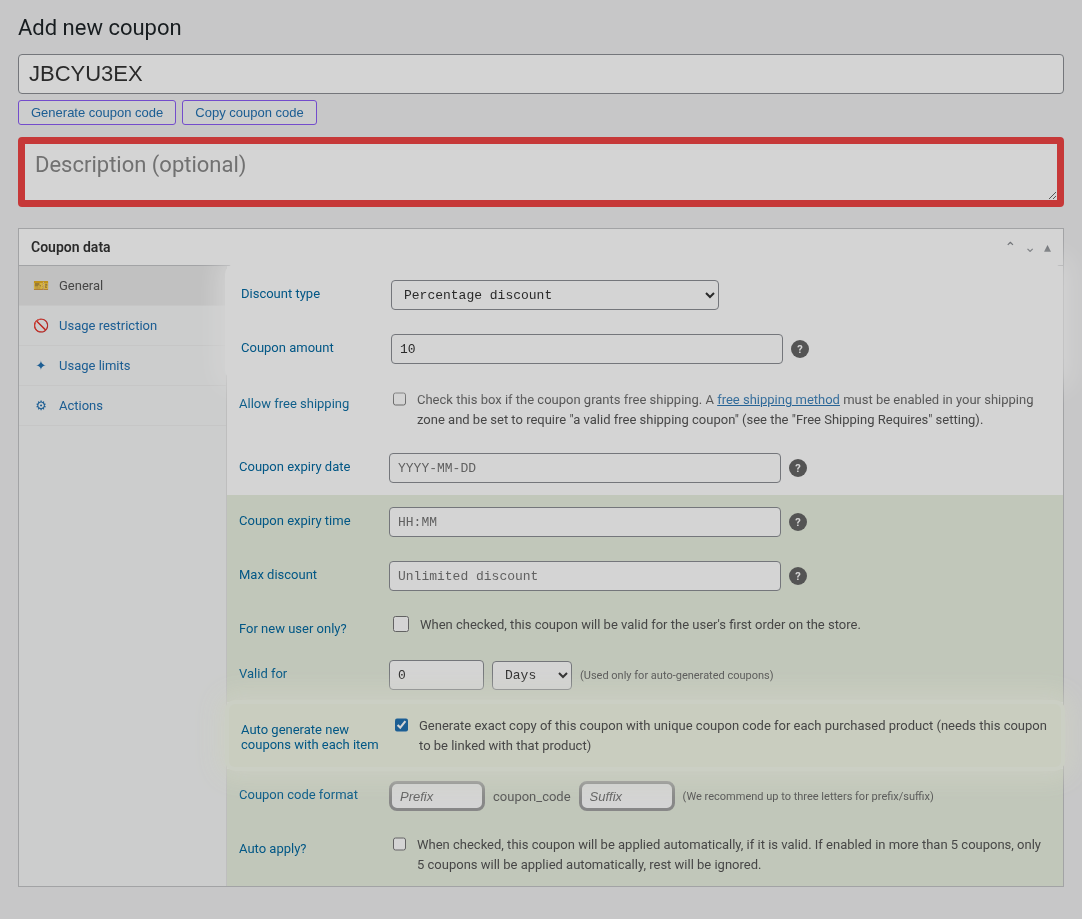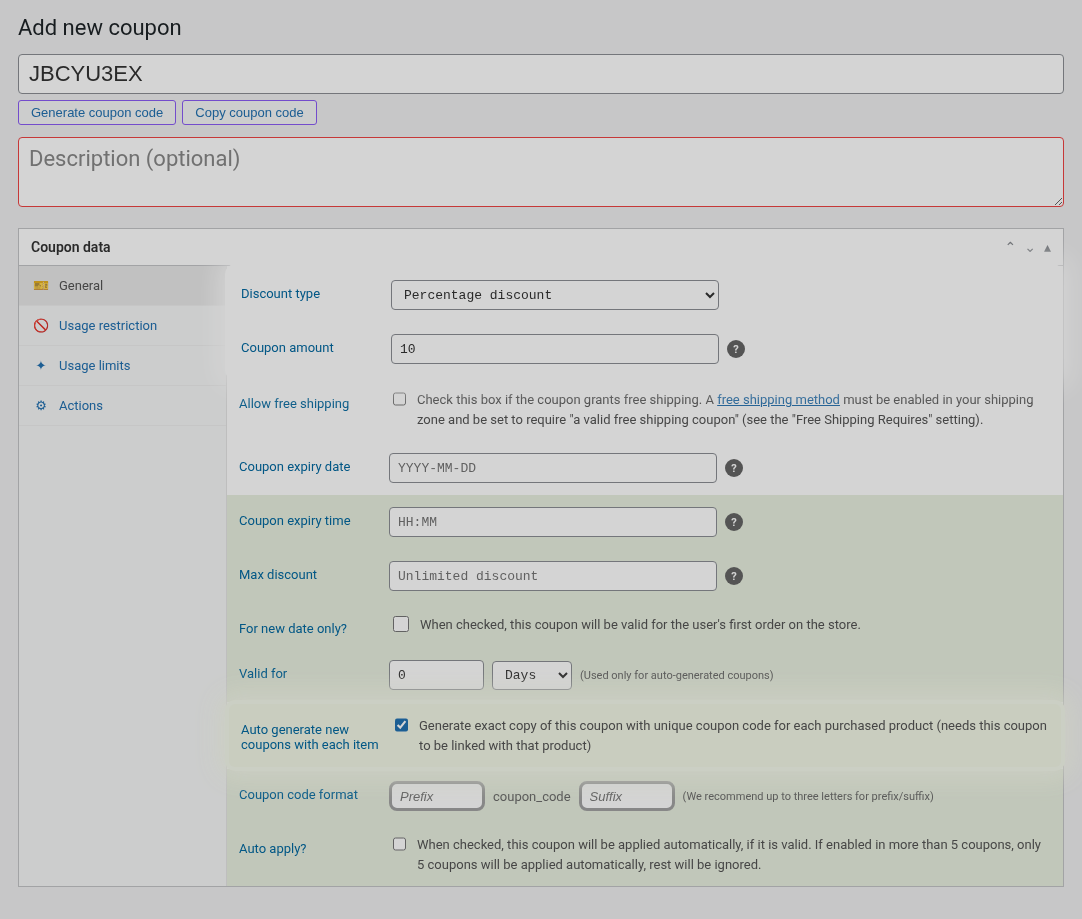--- a/index.html
+++ b/index.html
@@ -54,21 +54,21 @@
     border: 1px solid #8b5cf6;
     color: #2271b1;
     padding: 4px 12px;
     border-radius: 3px;
     font-size: 13px;
     cursor: pointer;
   }
   .desc-area {
     width: 100%;
     margin-top: 12px;
-    border: 1px solid #ef4444;
+    border: 7px solid #ef4444;
     border-radius: 4px;
     font-size: 22px;
     padding: 8px 10px;
     height: 70px;
     resize: both;
     background: #fff;
     color: #999;
     font-family: inherit;
   }
   .desc-area::placeholder { color: #888; font-weight:400;}
@@ -147,21 +147,21 @@
   select, input[type=text].std, input[type=text].num {
     border: 1px solid #8c8f94;
     border-radius: 4px;
     padding: 5px 8px;
     font-size: 13px;
     background: #fff;
     color: #333;
     font-family: Liberation Mono, monospace;
   }
   select.std { width: 328px; height:30px; }
-  input.std { width: 328px; height:30px; }
+  input.std { width: 392px; height:30px; }
   input.num { width: 95px; height:30px; }
   input.small { width: 96px; height:30px; border:3px solid #a3a3a3; border-radius:8px; padding:5px 8px; font-size:13px;font-style:italic;}
   .help {
     width: 18px; height: 18px;
     border-radius: 50%;
     background: #666;
     color: #fff;
     font-size: 11px;
     display: inline-flex;
     align-items: center;
@@ -301,21 +301,21 @@
 
         <div class="row greenish">
           <label class="lbl">Max discount</label>
           <div class="field">
             <input type="text" class="std" placeholder="Unlimited discount" style="">
             <span class="help">?</span>
           </div>
         </div>
 
         <div class="row greenish">
-          <label class="lbl">For new date only?</label>
+          <label class="lbl">For new user only?</label>
           <div class="field">
             <div class="cbrow">
               <input type="checkbox" style="">
               <span class="desc-text">When checked, this coupon will be valid for the user's first order on the store.</span>
             </div>
           </div>
         </div>
 
         <div class="row greenish">
           <label class="lbl">Valid for</label>

